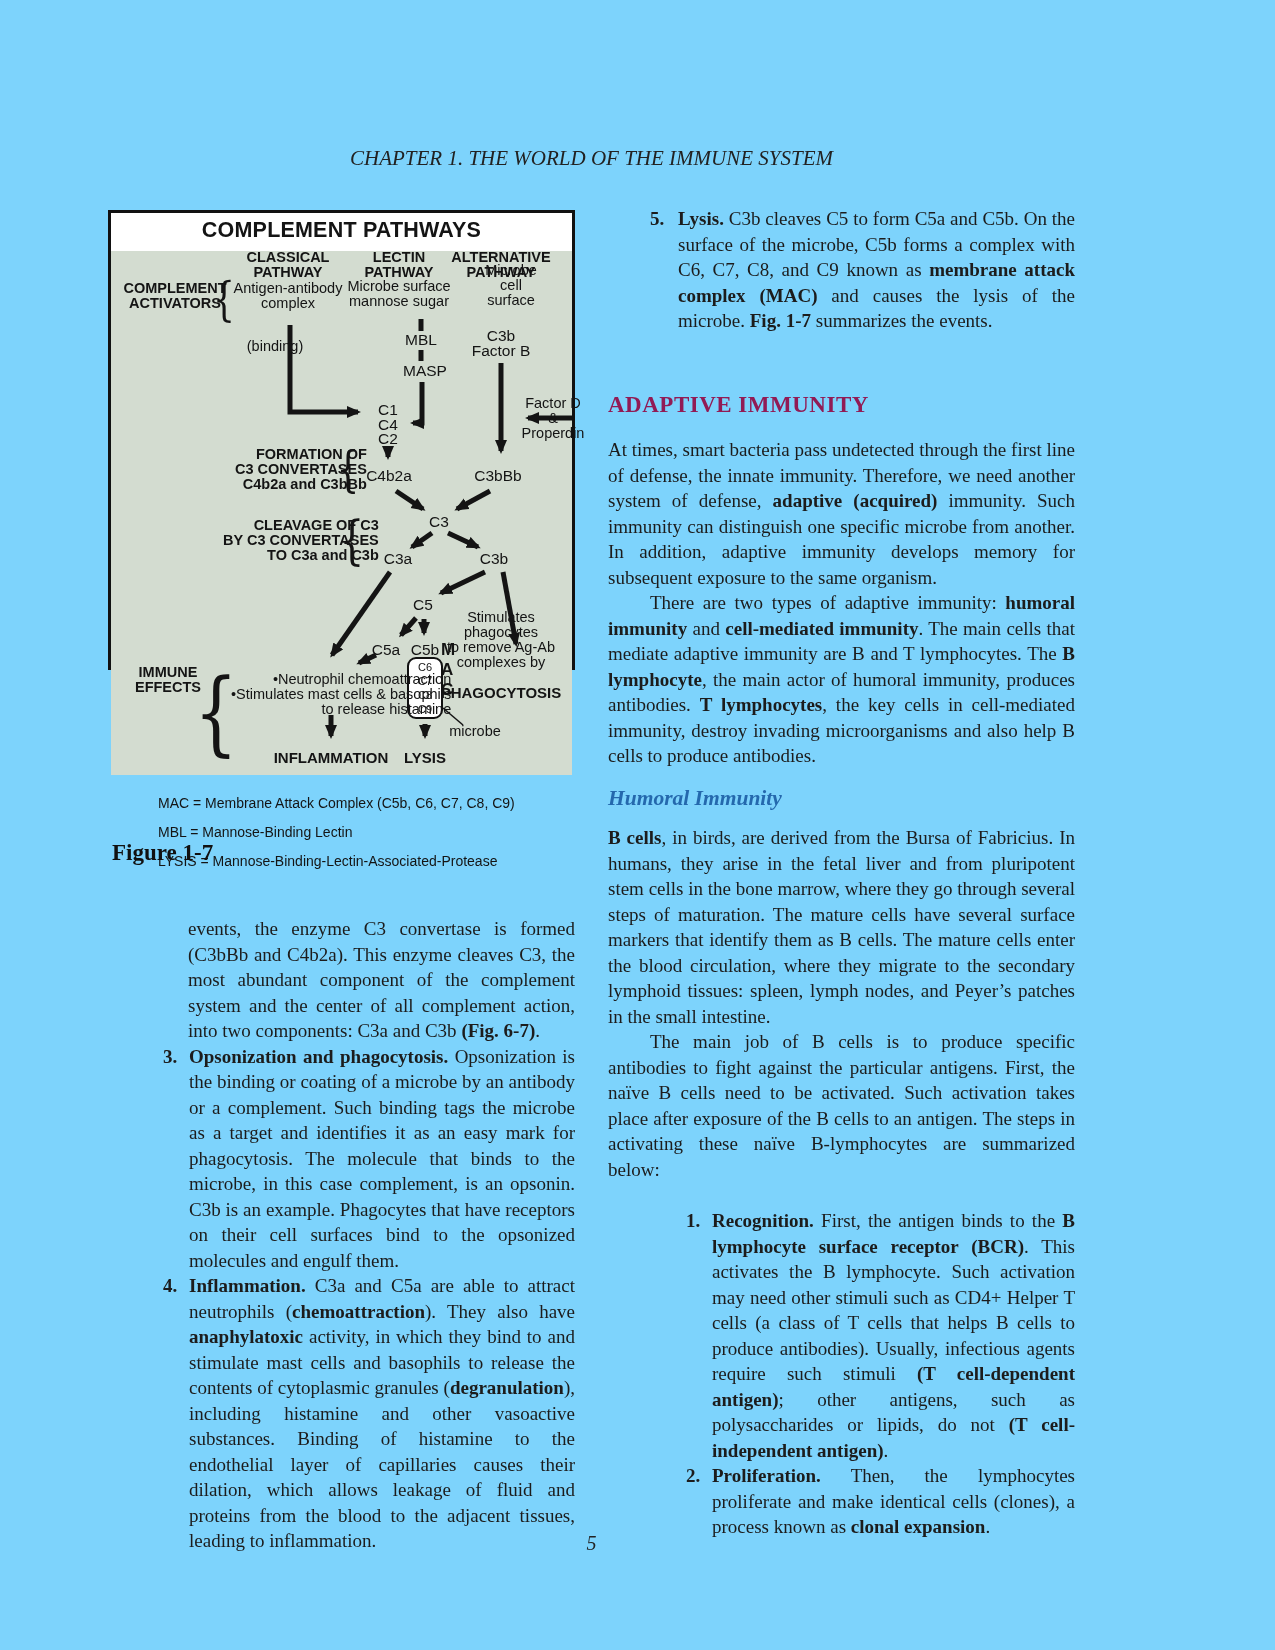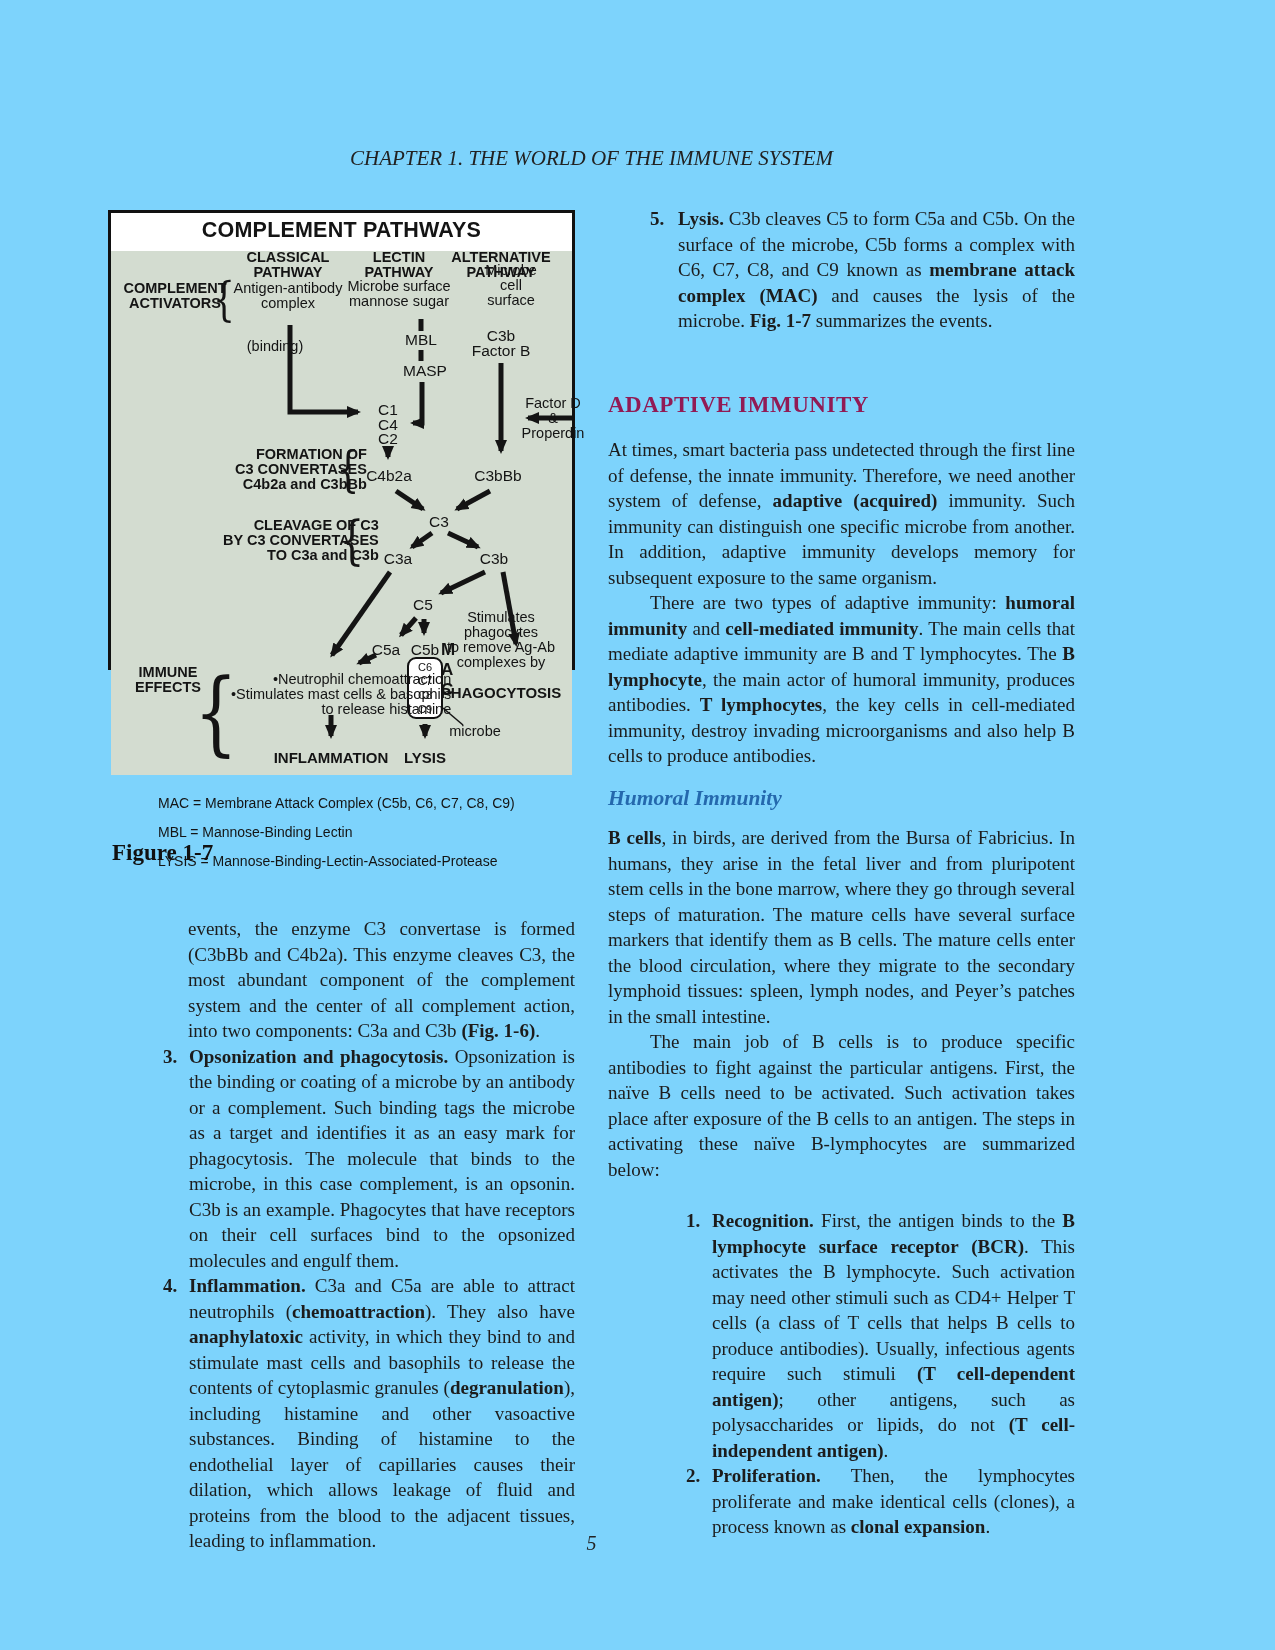--- a/index.html
+++ b/index.html
@@ -179,21 +179,21 @@
     <div class="figlegend">
       <div>MAC = Membrane Attack Complex (C5b, C6, C7, C8, C9)</div>
       <div>MBL = Mannose-Binding Lectin</div>
       <div>LYSIS = Mannose-Binding-Lectin-Associated-Protease</div>
     </div>
   </div>
 
   <div class="figcaption">Figure 1-7</div>
 
   <div class="col leftcol">
-    <p class="para lc-cont"><span>events, the enzyme C3 convertase is formed (C3bBb and C4b2a). This enzyme cleaves C3, the most abundant component of the complement system and the center of all complement action, into two components: C3a and C3b </span><b>(Fig. 1-6)</b><span>.</span></p>
+    <p class="para lc-cont"><span>events, the enzyme C3 convertase is formed (C3bBb and C4b2a). This enzyme cleaves C3, the most abundant component of the complement system and the center of all complement action, into two components: C3a and C3b </span><b>(Fig. 6-7)</b><span>.</span></p>
     <div class="li lc-item">
       <span class="num">3.</span>
       <span><b>Opsonization and phagocytosis.</b><span> Opsonization is the binding or coating of a microbe by an antibody or a complement. Such binding tags the microbe as a target and identifies it as an easy mark for phagocytosis. The molecule that binds to the microbe, in this case complement, is an opsonin. C3b is an example. Phagocytes that have receptors on their cell surfaces bind to the opsonized molecules and engulf them.</span></span>
     </div>
     <div class="li lc-item">
       <span class="num">4.</span>
       <span><b>Inflammation.</b><span> C3a and C5a are able to attract neutrophils (</span><b>chemoattraction</b><span>). They also have </span><b>anaphylatoxic</b><span> activity, in which they bind to and stimulate mast cells and basophils to release the contents of cytoplasmic granules (</span><b>degranulation</b><span>), including histamine and other vasoactive substances. Binding of histamine to the endothelial layer of capillaries causes their dilation, which allows leakage of fluid and proteins from the blood to the adjacent tissues, leading to inflammation.</span></span>
     </div>
   </div>
 

